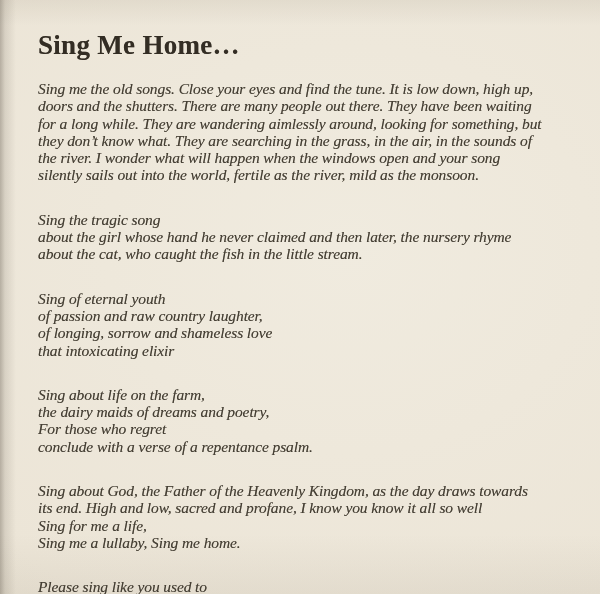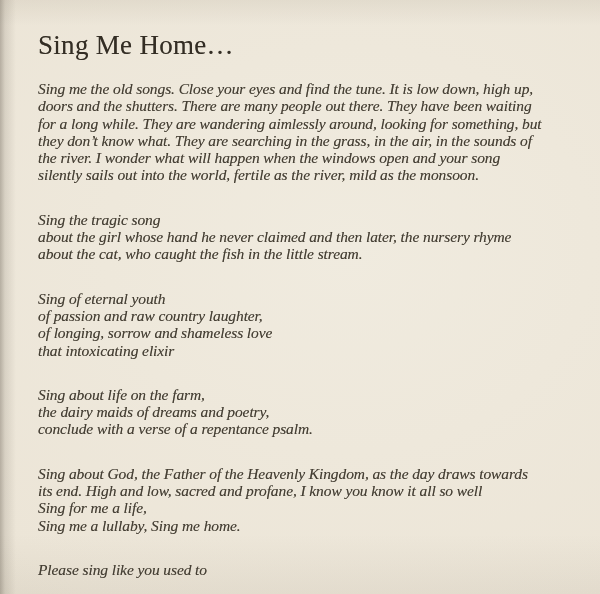--- a/index.html
+++ b/index.html
@@ -24,21 +24,21 @@
   .content {
     position: absolute;
     top: 0; left: 0; right: 0; bottom: 0;
     padding: 30px 28px 0 38px;
     box-sizing: border-box;
   }
   .poem-title {
     margin: 0 0 19px 0;
     font-size: 27px;
     line-height: 31px;
-    font-weight: 400;
+    font-weight: 700;
     letter-spacing: 0.3px;
     color: #332d24;
     text-shadow: 0 0 0.6px rgba(51,45,36,0.45);
   }
   .stanza {
     margin: 0 0 0 0;
   }
   .stanza + .stanza {
     margin-top: 27px;
   }
@@ -78,20 +78,21 @@
     <div class="stanza">
       <div class="poem-line">Sing of eternal youth</div>
       <div class="poem-line">of passion and raw country laughter,</div>
       <div class="poem-line">of longing, sorrow and shameless love</div>
       <div class="poem-line">that intoxicating elixir</div>
     </div>
 
     <div class="stanza">
       <div class="poem-line">Sing about life on the farm,</div>
       <div class="poem-line">the dairy maids of dreams and poetry,</div>
+      <div class="poem-line">For those who regret</div>
       <div class="poem-line">conclude with a verse of a repentance psalm.</div>
     </div>
 
     <div class="stanza">
       <div class="poem-line">Sing about God, the Father of the Heavenly Kingdom, as the day draws towards</div>
       <div class="poem-line">its end. High and low, sacred and profane, I know you know it all so well</div>
       <div class="poem-line">Sing for me a life,</div>
       <div class="poem-line">Sing me a lullaby, Sing me home.</div>
     </div>
 

